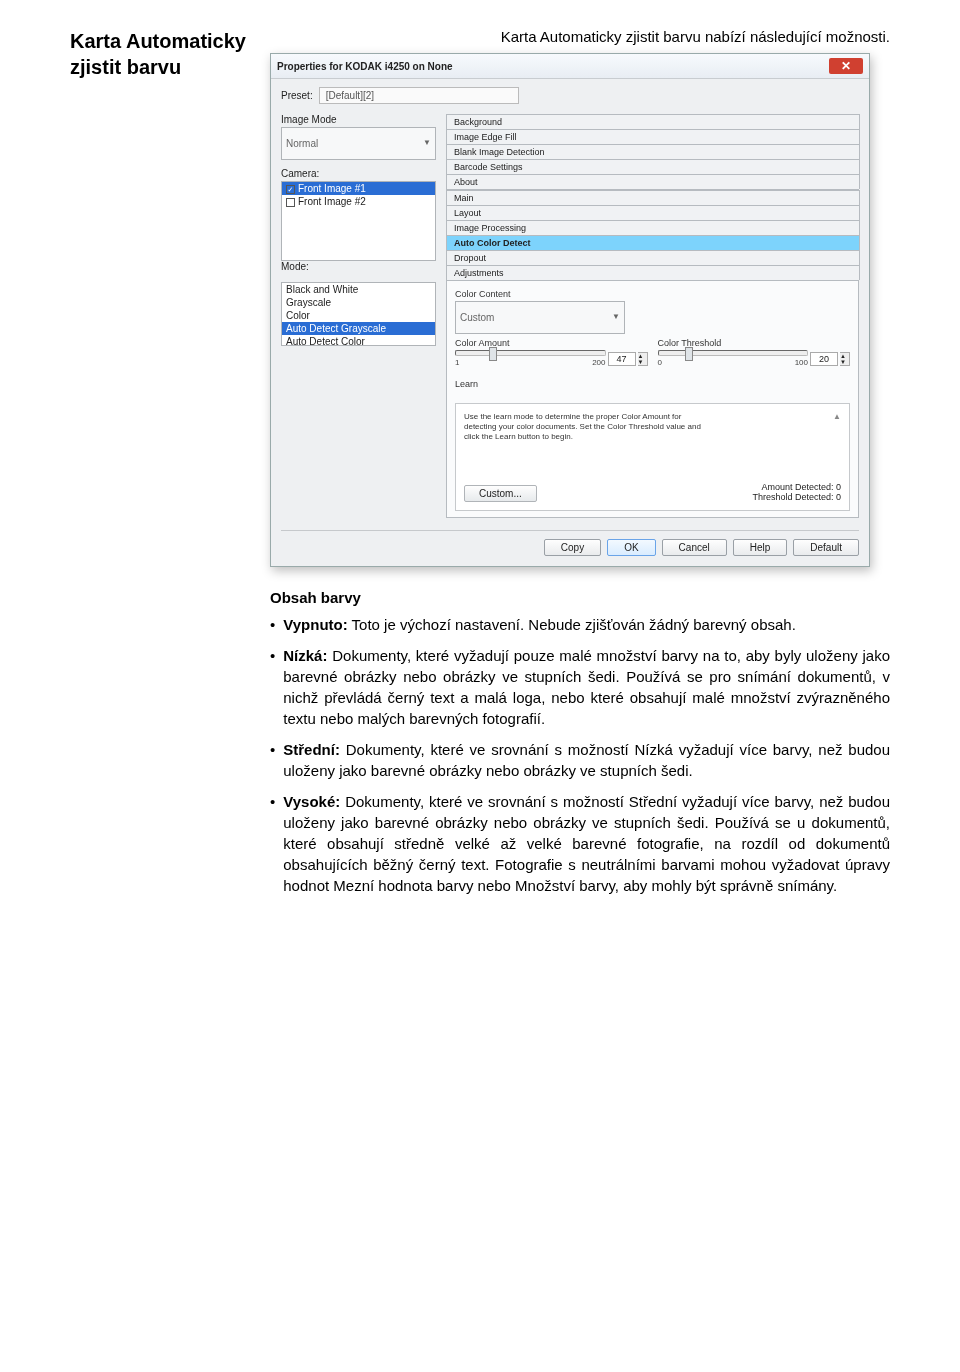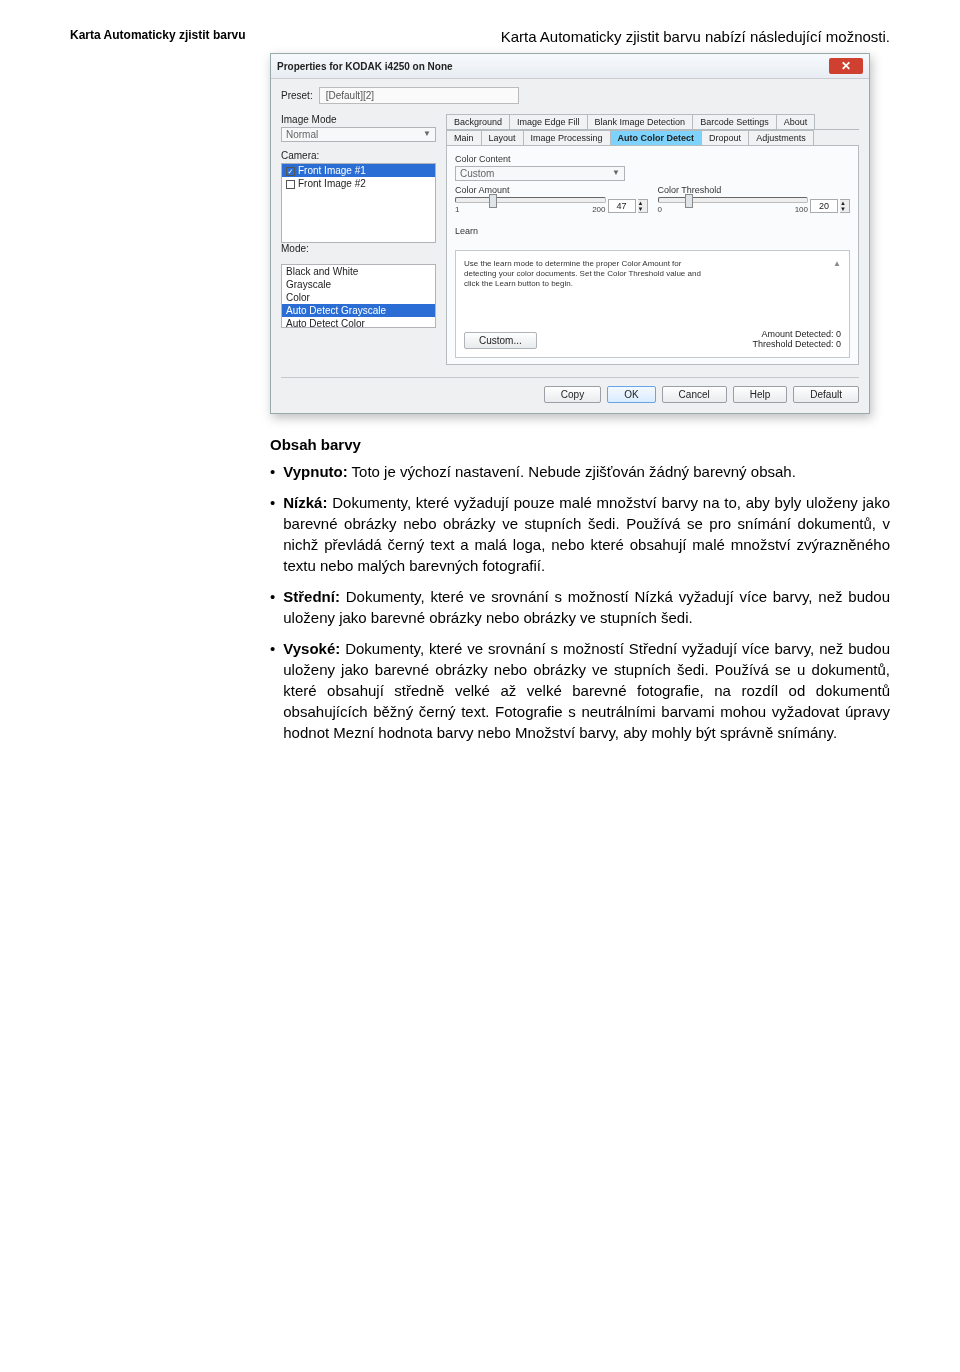--- a/index.html
+++ b/index.html
@@ -1,20 +1,20 @@
 <!DOCTYPE html>
 <html><head>
 <meta charset="utf-8">
 <style>
   * { box-sizing: border-box; margin: 0; padding: 0; }
   html, body { width: 960px; height: 1372px; background: #fff; font-family: Arial, Helvetica, sans-serif; color: #000; }
   .page { position: relative; width: 100%; height: 100%; padding: 28px 70px 50px 70px; }
 
   .top-row { display: flex; gap: 20px; }
-  .side-heading { width: 180px; font-weight: bold; font-size: 12px; line-height: 1.3; }
+  .side-heading { width: 180px; font-weight: bold; font-size: 20px; line-height: 1.3; }
   .main-col { flex: 1; }
   .intro-line { font-size: 15px; margin-bottom: 8px; text-align: right; }
 
   
   .dialog {
     width: 600px;
     border: 1px solid #9aa;
     background: #eef0f2;
     font-family: "Segoe UI", Arial, sans-serif;
     font-size: 10px;
@@ -35,29 +35,29 @@
   }
   .dlg-body { padding: 8px 10px 10px 10px; }
   .preset-row { display:flex; gap:6px; align-items:center; margin-bottom:10px; }
   .preset-field {
     flex: 0 0 200px; border:1px solid #bbb; background:#fafafa; padding:2px 6px; color:#555; font-size:10px;
   }
   .mid-row { display:flex; gap:10px; }
   .left-col2 { flex: 0 0 155px; }
   .right-col2 { flex: 1; }
   .field-label { font-size:10px; margin-bottom:2px; }
-  .combo { border:1px solid #b0b4b8; background:#f7f8f9; padding:1px 4px; display:flex; justify-content:space-between; color:#666; }
+  .combo { border:1px solid #b0b4b8; background:#f7f8f9; padding:10px 4px; display:flex; justify-content:space-between; color:#666; }
   .combo .arrow { font-size:8px; color:#666; }
   .listbox { border:1px solid #b0b4b8; background:#fff; margin-top:2px; }
   .listbox .item { padding:1px 4px; font-size:10px; }
   .listbox .sel { background:#2a6dd4; color:#fff; }
   .camera-box { height:80px; }
   .mode-box { height:64px; margin-top:10px; }
   .check { display:inline-block; width:9px;height:9px;border:1px solid #555;margin-right:3px;vertical-align:middle;font-size:7px;text-align:center;line-height:8px;}
-  .tabs { display:flex; flex-wrap:wrap; gap:0; border-bottom:1px solid #b6bbc0; font-size:9px; }
+  .tabs { display:flex; flex-wrap:wrap; gap:0; border-bottom:1px solid #b6bbc0; font-size:9px;flex-direction:column; }
   .tab { padding:2px 7px; border:1px solid #b6bbc0; border-bottom:none; background:#f0f2f4; margin-right:-1px; }
   .tab.active { background:#7dd3fc; font-weight:600; }
   .pane { border:1px solid #b6bbc0; border-top:none; background:#fafbfc; padding:8px 8px 6px 8px; }
   .group-title { font-size:9px; color:#333; margin-bottom:2px; }
   .slider-row { display:flex; gap:10px; align-items:flex-start; margin-top:4px;}
   .slider-block { flex:1; }
   .slider-track { position:relative; height:6px; border:1px inset #bbb; background:#eee; border-radius:2px;}
   .slider-thumb { position:absolute; top:-4px; width:8px; height:14px; background:#dfe4e8; border:1px solid #888; }
   .slider-scale { display:flex; justify-content:space-between; font-size:8px; color:#444; margin-top:2px;}
   .valbox { width:28px; height:14px; border:1px solid #aaa; background:#fff; font-size:9px; text-align:center; line-height:13px; }

